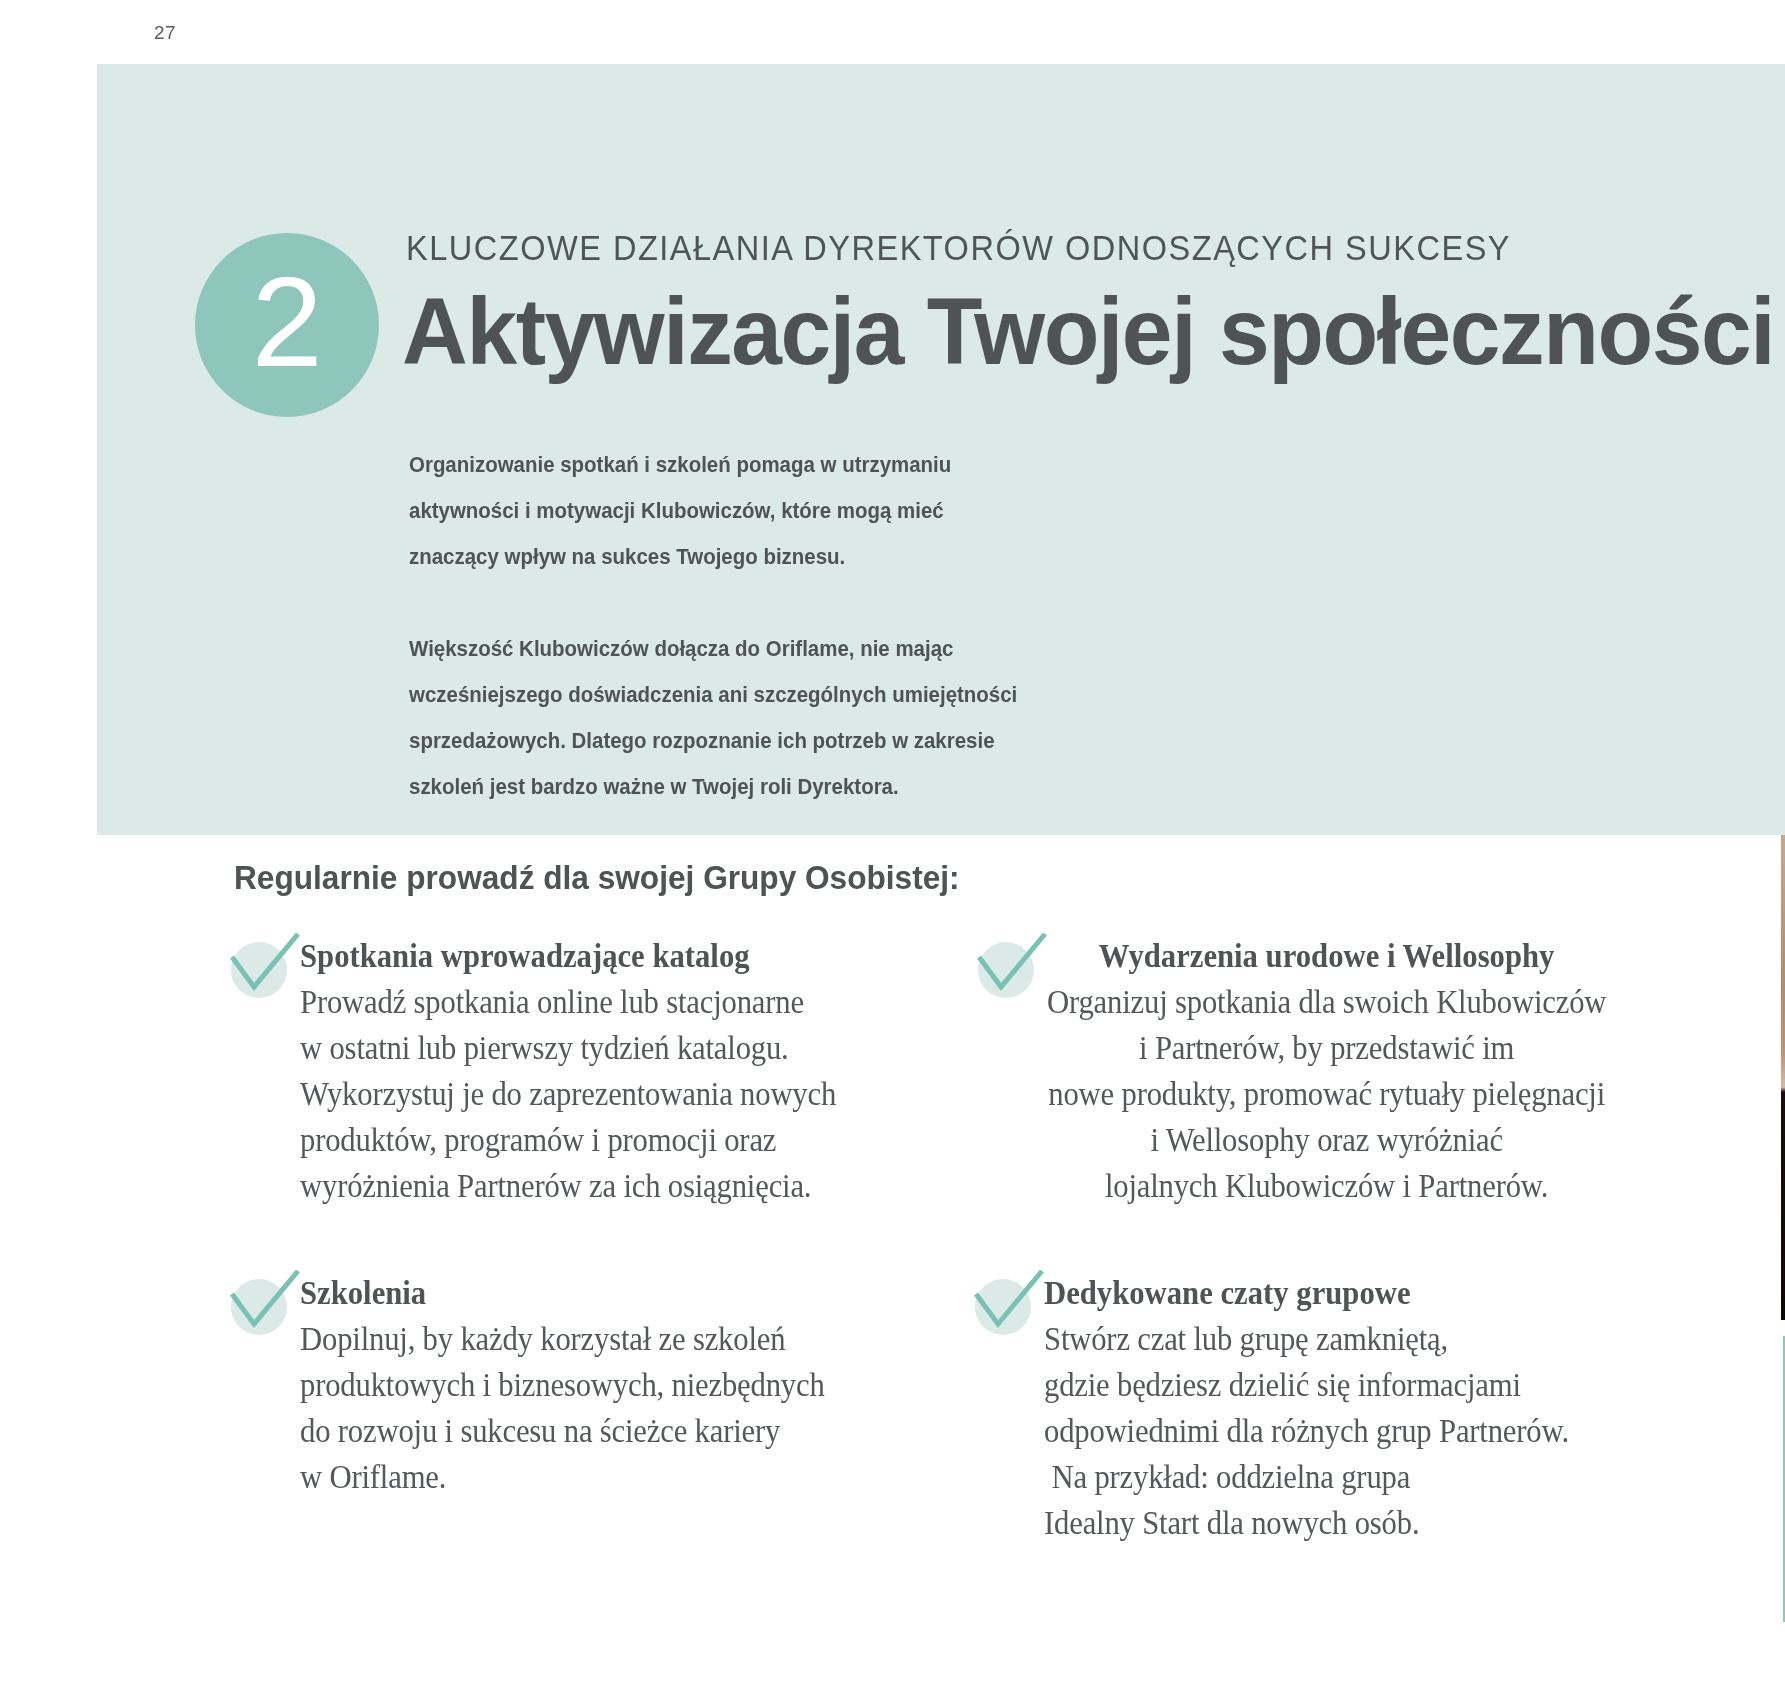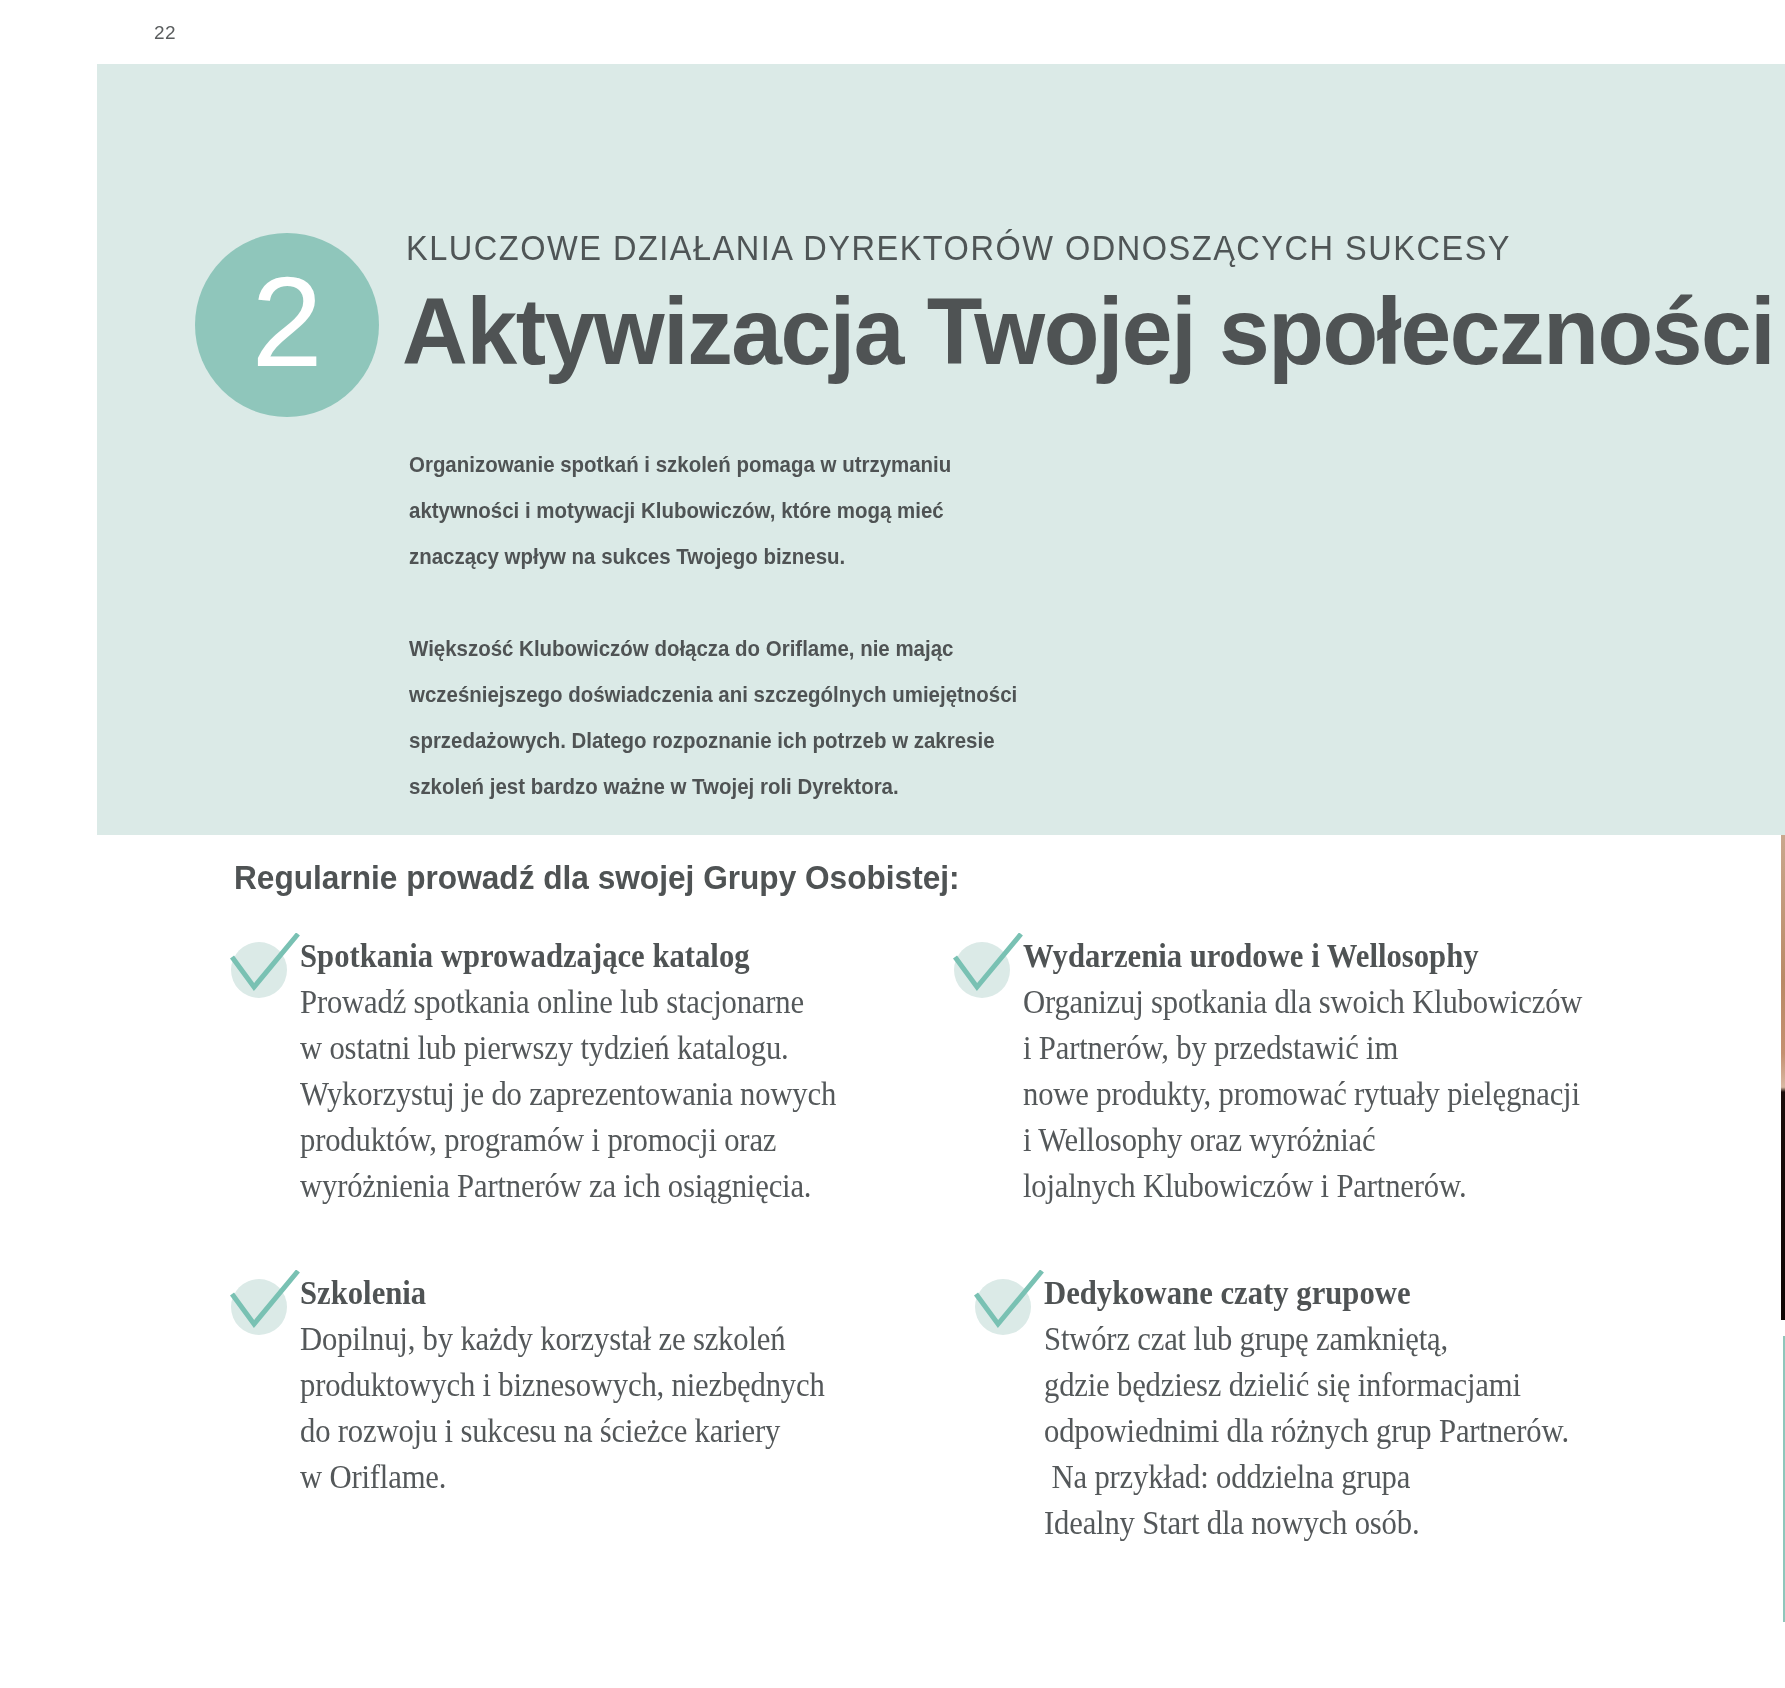--- a/index.html
+++ b/index.html
@@ -59,37 +59,37 @@
     font-size: 33px; font-weight: 700; line-height: 46px; color: #4f5354;
     white-space: nowrap; transform: scaleX(0.93); transform-origin: left center;
   }
   .item .item-body {
     font-size: 33px; font-weight: 400; line-height: 46px; color: #54585a;
     white-space: nowrap; transform: scaleX(0.93); transform-origin: left center;
     letter-spacing: -0.2px;
   }
   .item .item-body span { display: block; }
   #item-0 { left: 300px; top: 933px; }
-  #item-1 { left: 1023px; top: 933px; }
+  #item-1 { left: 1047px; top: 933px; text-align: center; }
   #item-2 { left: 300px; top: 1270px; }
   #item-3 { left: 1044px; top: 1270px; }
 
   .edge-photo {
     position: absolute; left: 1781px; top: 835px; width: 4px; height: 485px;
     background: linear-gradient(#c9a88e 0%, #b98a66 30%, #c49070 45%, #d8b8a3 52%, #1a0d0a 53%, #0e0604 100%);
   }
   .edge-line {
     position: absolute; left: 1783px; top: 1336px; width: 2px; height: 286px;
     background: #8fc6bb;
   }
 </style>
 </head>
 <body>
 
-<div class="page-number">22</div>
+<div class="page-number">27</div>
 
 <div class="hero"></div>
 
 <div class="step-badge">
   <span class="step-number">2</span>
 </div>
 
 <div class="kicker">KLUCZOWE DZIAŁANIA DYREKTORÓW ODNOSZĄCYCH SUKCESY</div>
 <h1 class="title" style="margin:0;">Aktywizacja Twojej społeczności</h1>
 

